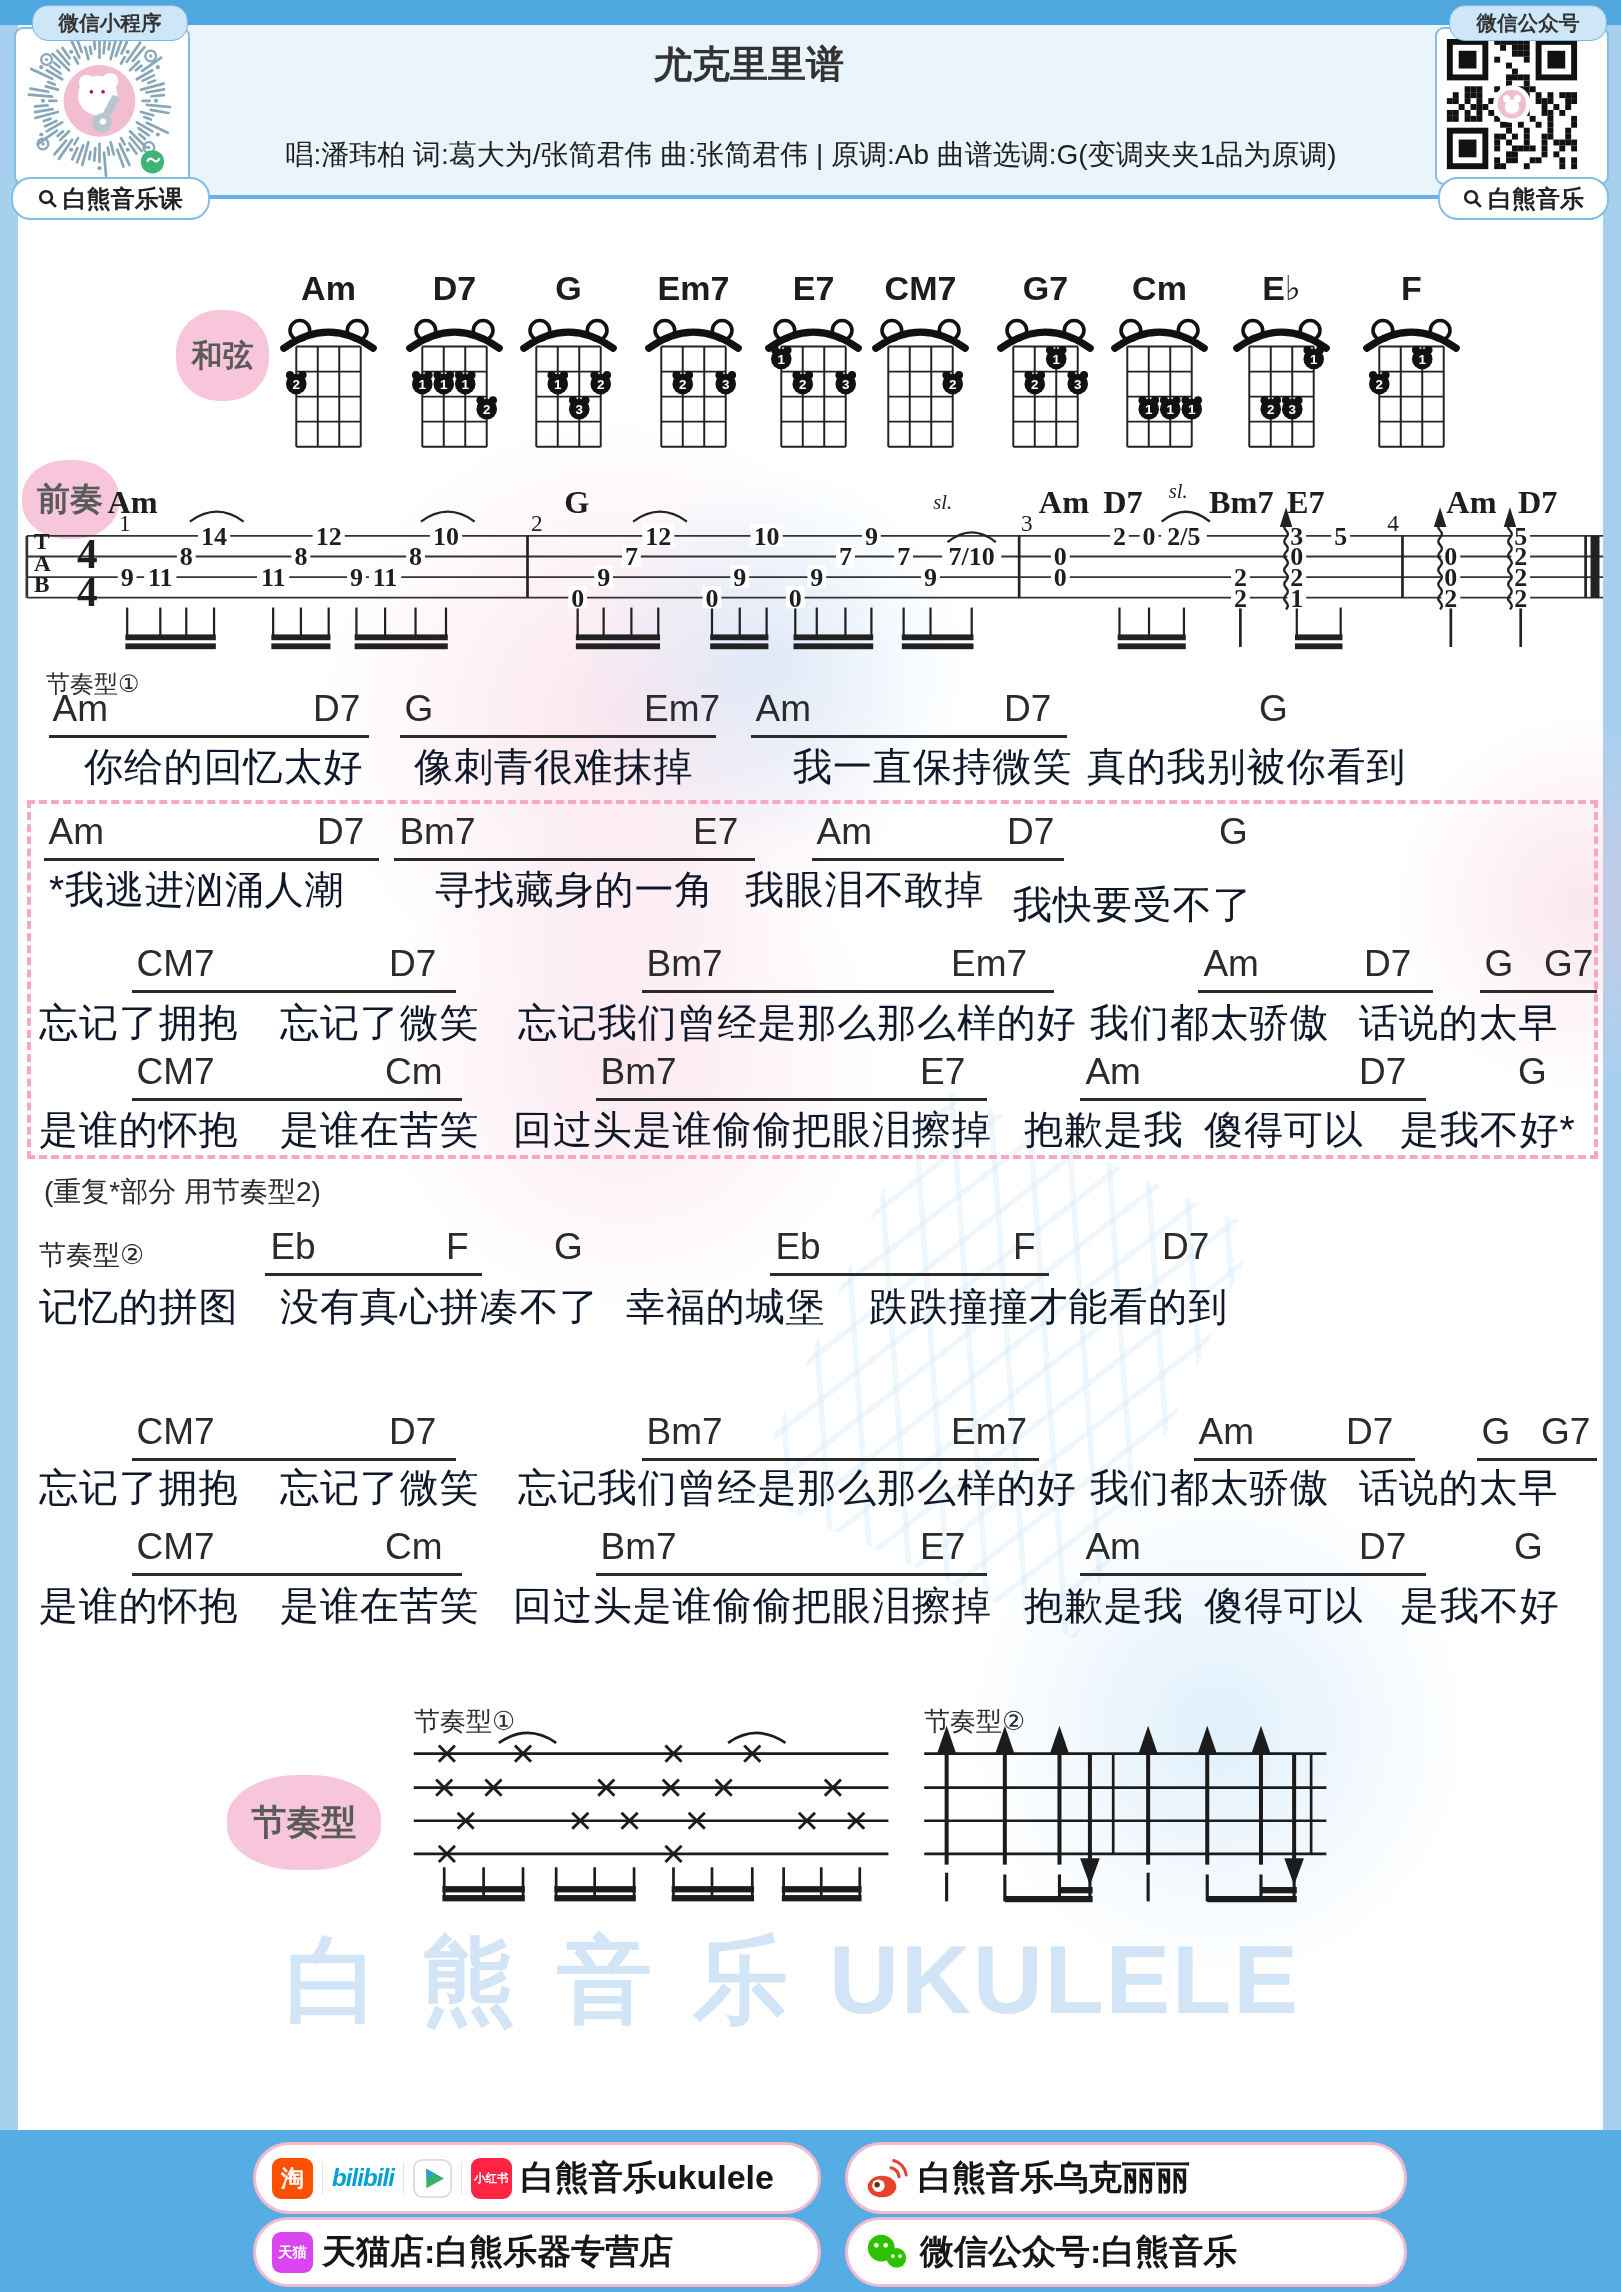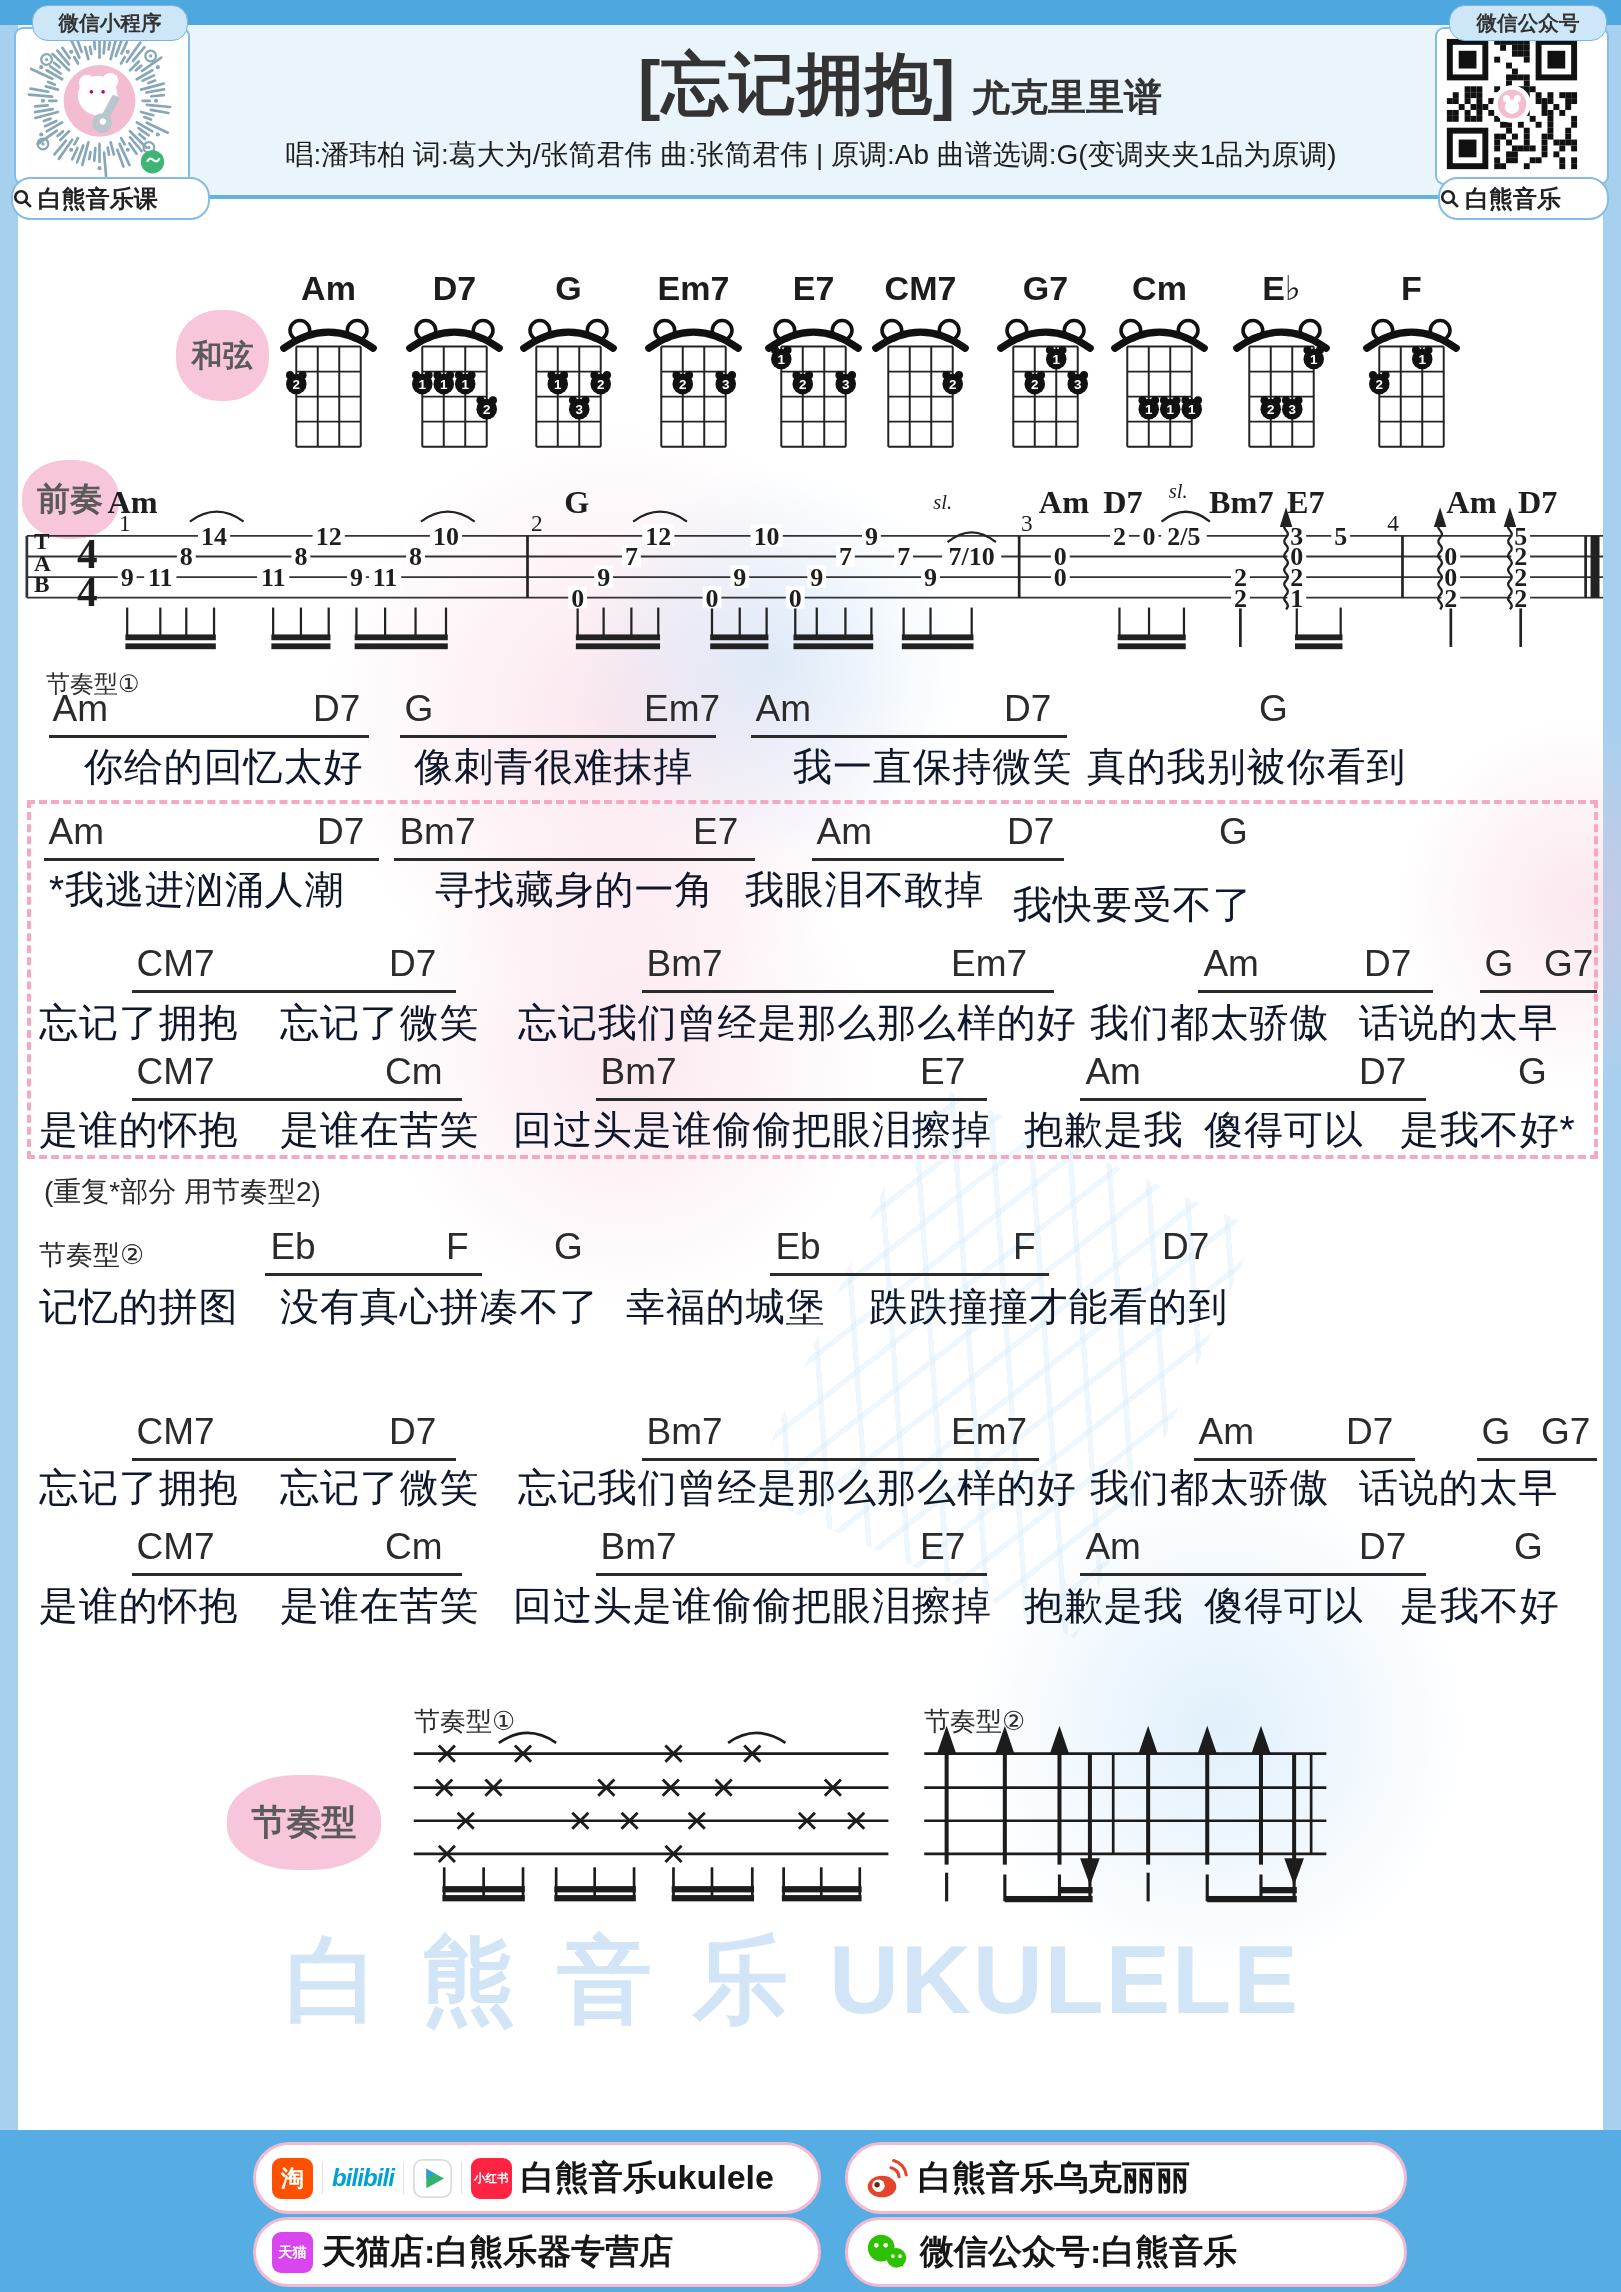--- a/index.html
+++ b/index.html
@@ -17,21 +17,21 @@
   .d4{left:573px;top:466px;width:394px;height:394px;background:radial-gradient(closest-side,rgba(185,222,248,.45),rgba(185,222,248,0));}
   .d5{left:967px;top:1478px;width:502px;height:502px;background:radial-gradient(closest-side,rgba(178,217,246,.40),rgba(178,217,246,0));}
   .lattice{position:absolute;left:824px;top:1137px;width:358px;height:448px;transform:rotate(24deg);opacity:.45;pointer-events:none;
     background:repeating-linear-gradient(62deg,rgba(148,203,242,.35) 0 5.4px,transparent 5.4px 38px),
                repeating-linear-gradient(-62deg,rgba(148,203,242,.35) 0 5.4px,transparent 5.4px 38px);}
   
   .qr-box{position:absolute;background:#fff;border:2.7px solid #85bce4;border-radius:9px;}
   .badge{position:absolute;background:#cde7f8;border:1.8px solid #7ab6e0;border-radius:16px;
          font-size:20.6px;font-weight:700;color:#333;display:flex;align-items:center;justify-content:center;}
   .tabpill{position:absolute;background:#fff;border:2.7px solid #85bce4;border-radius:19.7px;
-         font-size:24px;font-weight:700;color:#222;display:flex;align-items:center;justify-content:flex-start;gap:5.4px;}
+         font-size:24px;font-weight:700;color:#222;display:flex;align-items:center;justify-content:center;gap:5.4px;}
   .title-row{position:absolute;left:638px;top:39px;display:flex;align-items:flex-end;white-space:nowrap;}
   .title-main{font-size:67px;font-weight:900;letter-spacing:0.9px;color:#333;}
   .title-suffix{font-size:38px;font-weight:700;color:#333;margin-left:16px;padding-bottom:7.2px;}
   .credits{position:absolute;left:811px;top:136px;transform:translateX(-50%);font-size:28px;font-weight:500;color:#1f1f1f;white-space:nowrap;}
   
   .bear{position:absolute;background:#f8c6da;border-radius:46%;display:flex;align-items:center;justify-content:center;color:#5a5a5a;font-weight:700;}
   .bear::before,.bear::after{content:"";position:absolute;top:-13.4px;width:36px;height:36px;background:#f8c6da;border-radius:50%;z-index:-1;}
   .bear::before{left:0px}.bear::after{right:0px}
   .bear-hx{left:176px;top:310px;width:93px;height:91px;font-size:31px;}
   .bear-qz{left:21.5px;top:460px;width:97px;height:79px;font-size:33px;}
@@ -71,21 +71,20 @@
   <div class="deco d2"></div>
   <div class="deco d3"></div>
   <div class="deco d4"></div>
   <div class="deco d5"></div>
   <div class="lattice"></div>
 
   <div class="top-band"></div>
   <div class="header-panel"></div>
 
   <div class="title-row">
-    <span class="title-main">[忘记拥抱]</span>
     <span class="title-suffix">尤克里里谱</span>
   </div>
   <div class="credits">唱:潘玮柏 词:葛大为/张简君伟 曲:张简君伟 | 原调:Ab 曲谱选调:G(变调夹夹1品为原调)</div>
 
   <div class="qr-box" style="left:14.3px;top:27px;width:172px;height:154px;">
     <svg id="sunburst" width="167" height="149" viewBox="0 0 186 166">
         <line x1="141" y1="80" x2="149" y2="80" stroke="#87a7b9" stroke-width="3" stroke-linecap="round"></line>
         <circle cx="156" cy="80" r="2.3" fill="#87a7b9"></circle>
         <line x1="145.7983189988625" y1="84.61925436562588" x2="171.6993811492479" y2="86.885303677065" stroke="#87a7b9" stroke-width="3" stroke-linecap="round"></line>
         <line x1="150.11884967470806" y1="90.07159430468195" x2="169.81500473495223" y2="93.54455785802057" stroke="#87a7b9" stroke-width="3" stroke-linecap="round"></line>

